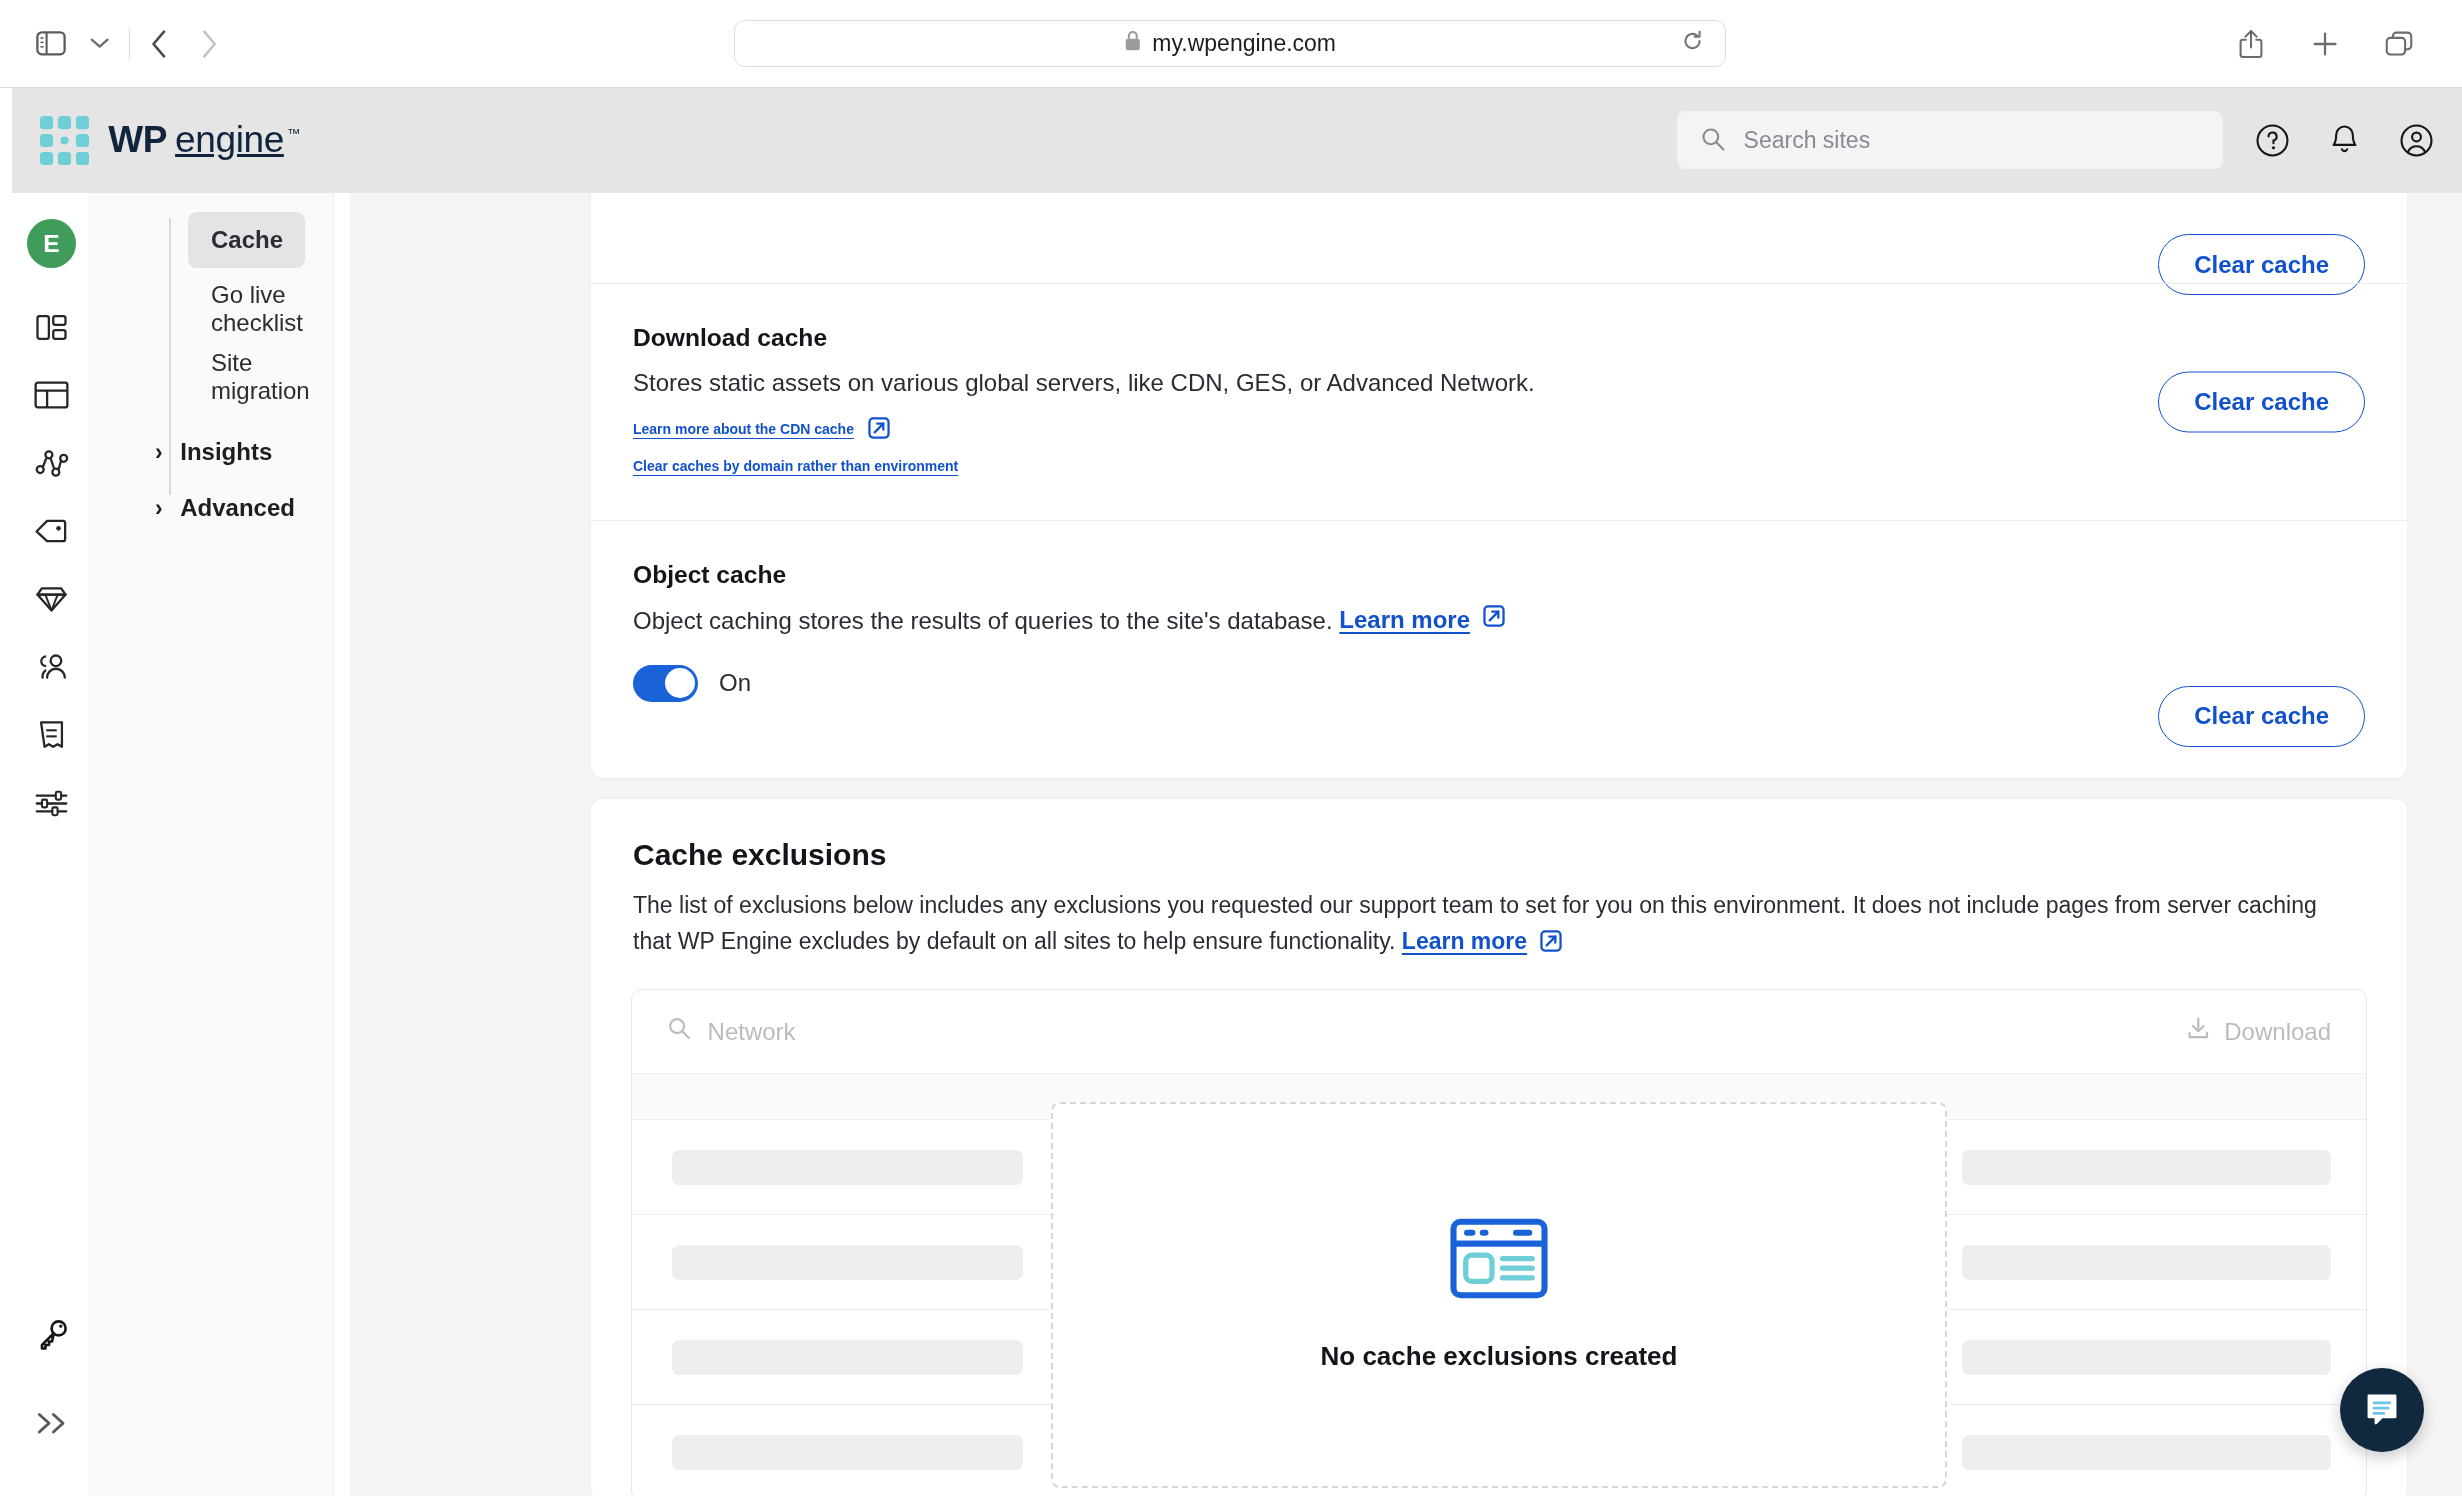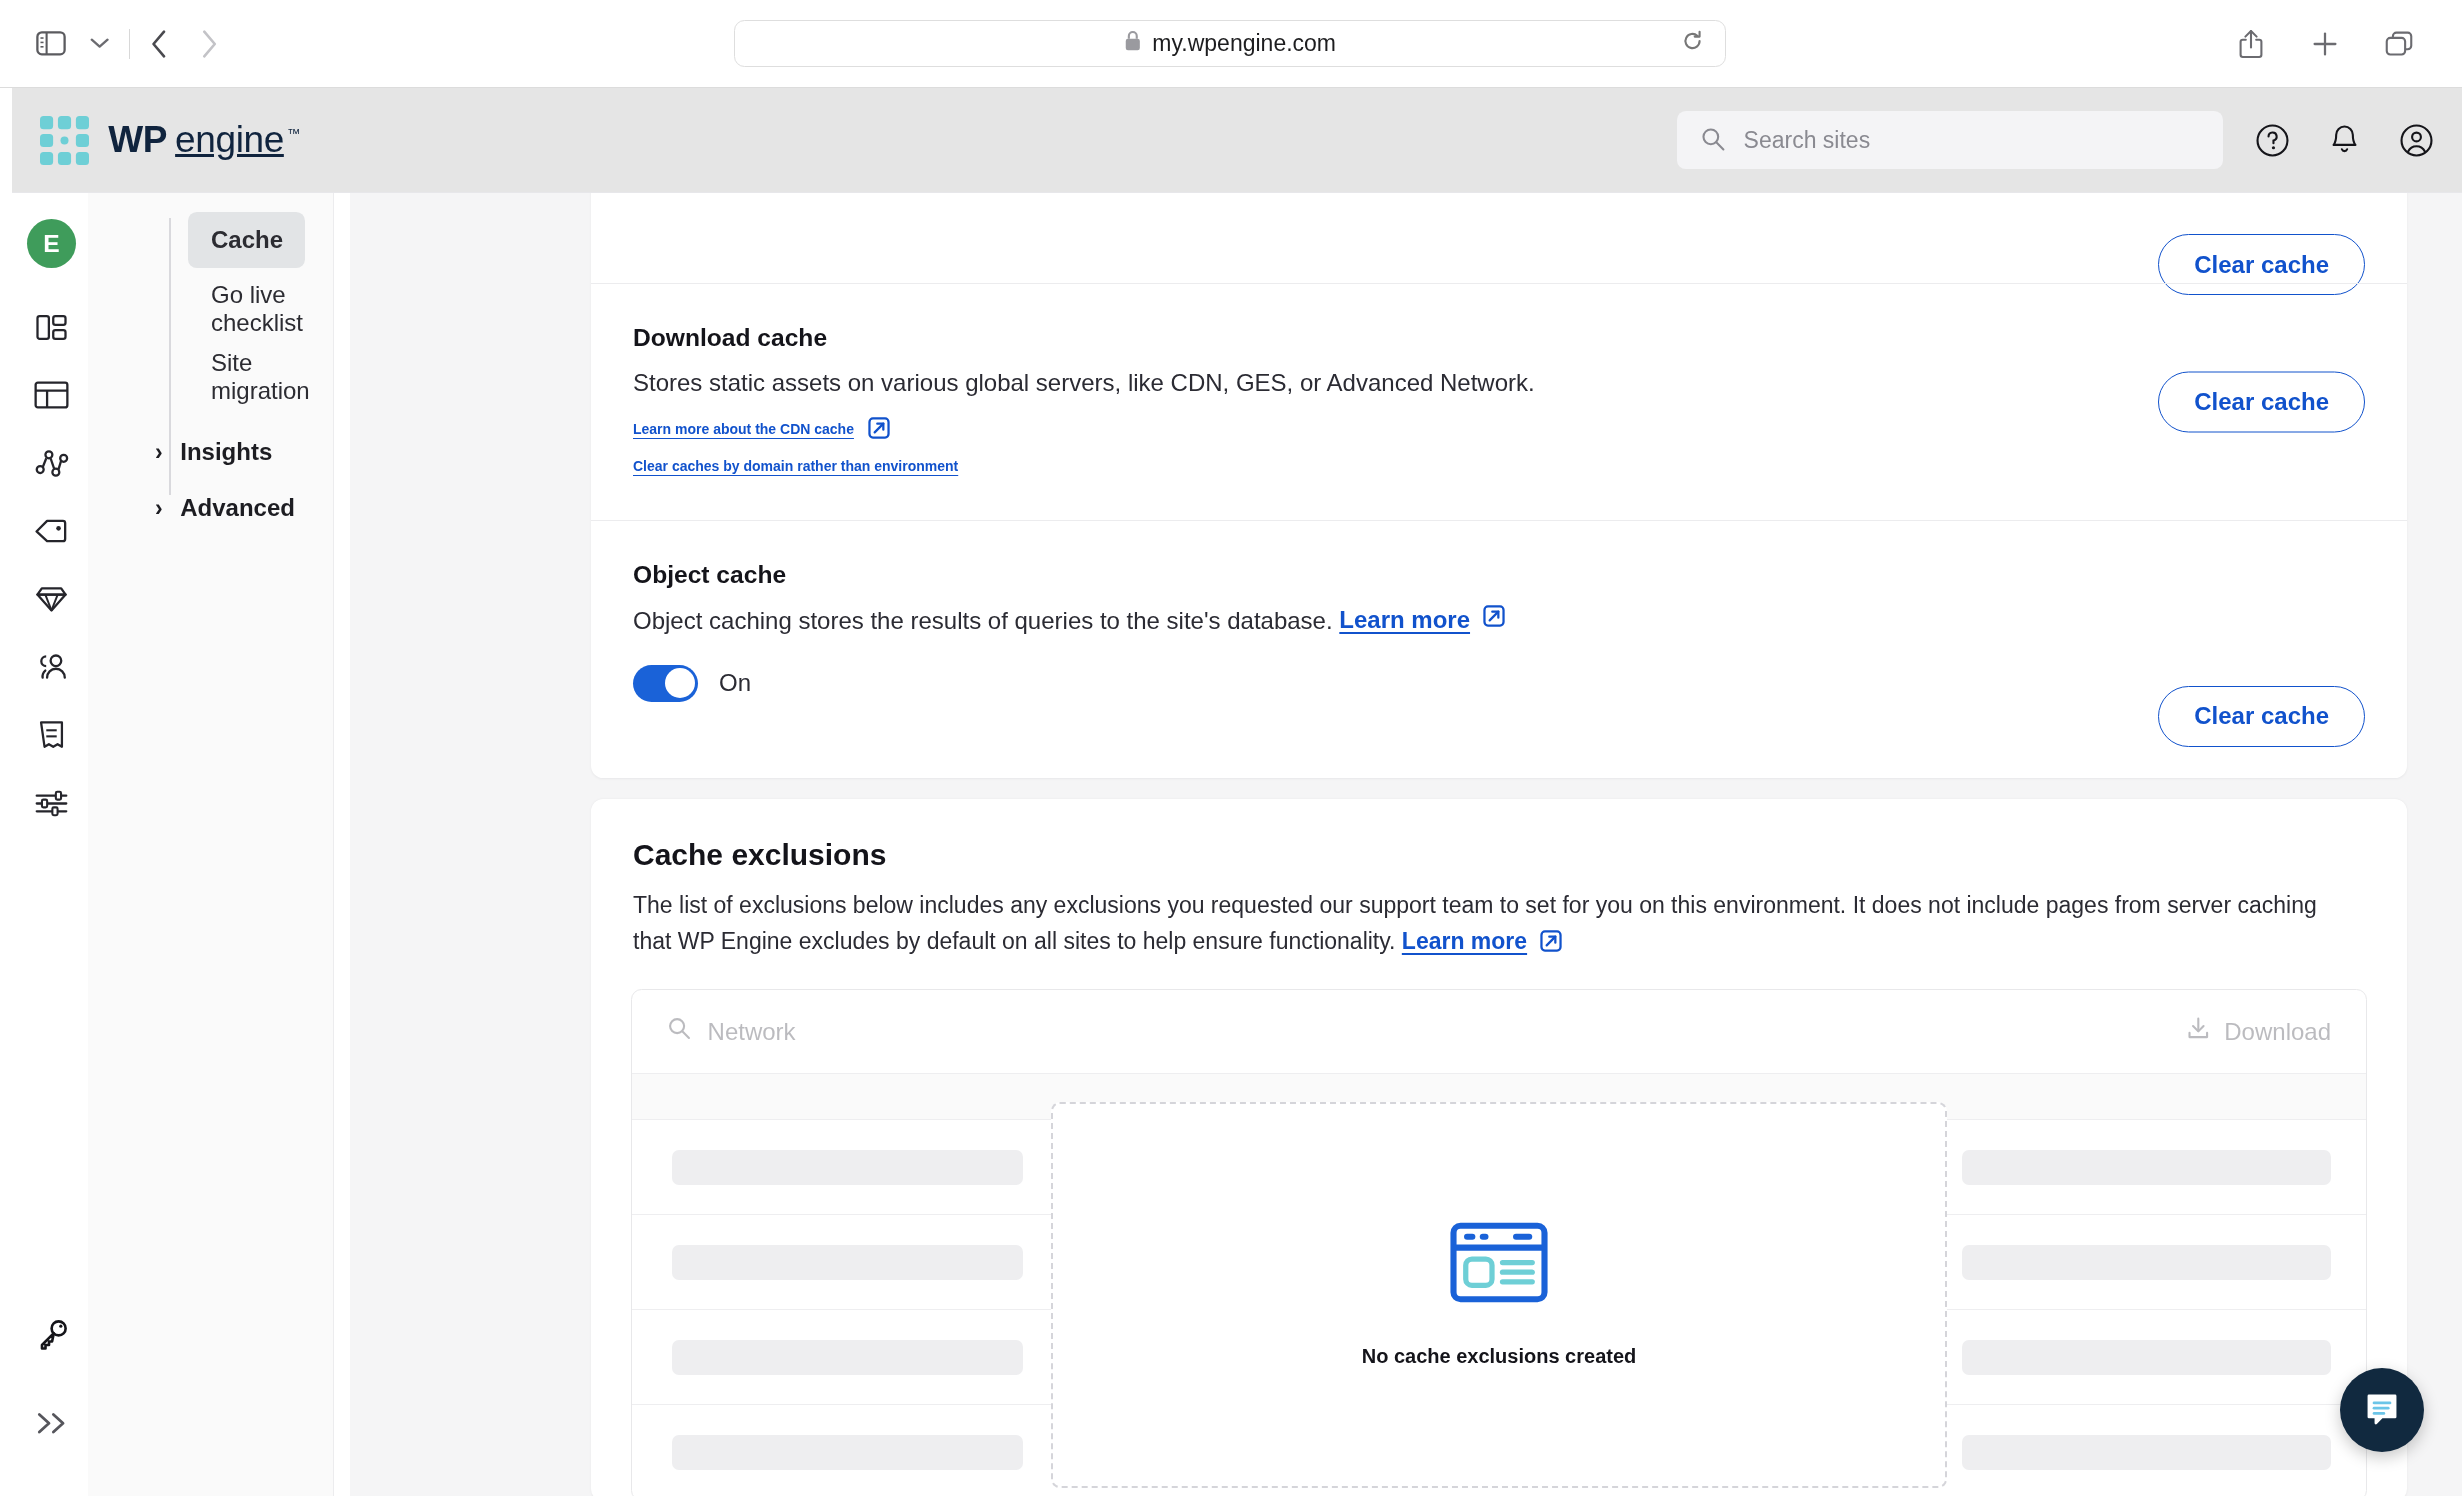--- a/index.html
+++ b/index.html
@@ -163,21 +163,21 @@
   .skel-c2 { width: 342px; margin-left: 88px; }
   .skel-c3 { width: 342px; margin-left: 88px; }
   .skel-c4 { width: 369px; margin-left: 79px; }
 
   .empty-overlay {
     position: absolute; left: 50%; transform: translateX(-50%);
     top: 112px; width: 896px; height: 386px;
     background: #ffffff; border: 2.6px dashed #d5d5da; border-radius: 8.8px;
     display: flex; flex-direction: column; align-items: center; justify-content: center; gap: 39px;
   }
-  .empty-text { font-size: 20px; font-weight: 700; color: #14141a; }
+  .empty-text { font-size: 26px; font-weight: 700; color: #14141a; }
 
   
   .fab {
     position: absolute; right: 39px; bottom: 44px; width: 84px; height: 84px;
     border-radius: 50%; background: #11293f; display: flex; align-items: center; justify-content: center;
     box-shadow: 0 5.3px 16px rgba(0,0,0,.22); cursor: pointer; z-index: 40;
   }
 </style>
 </head>
 <body>

